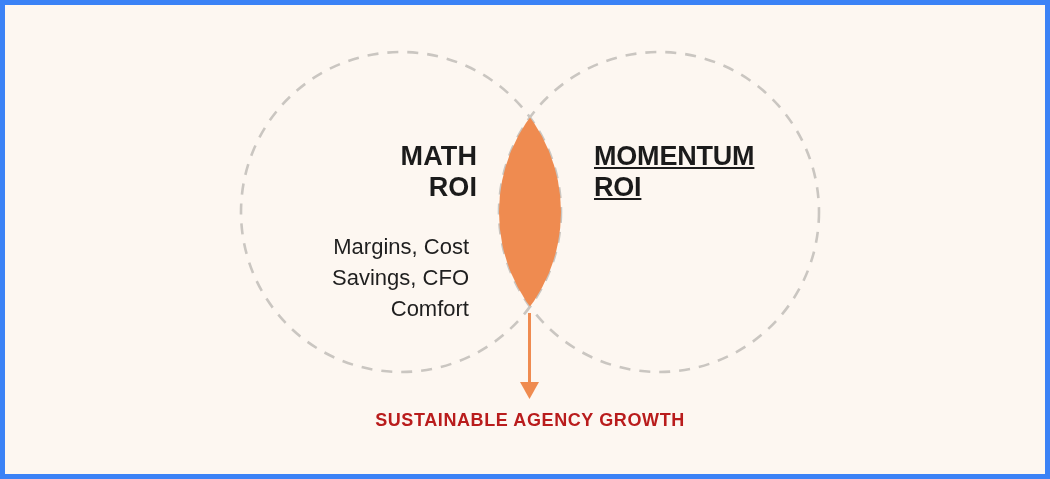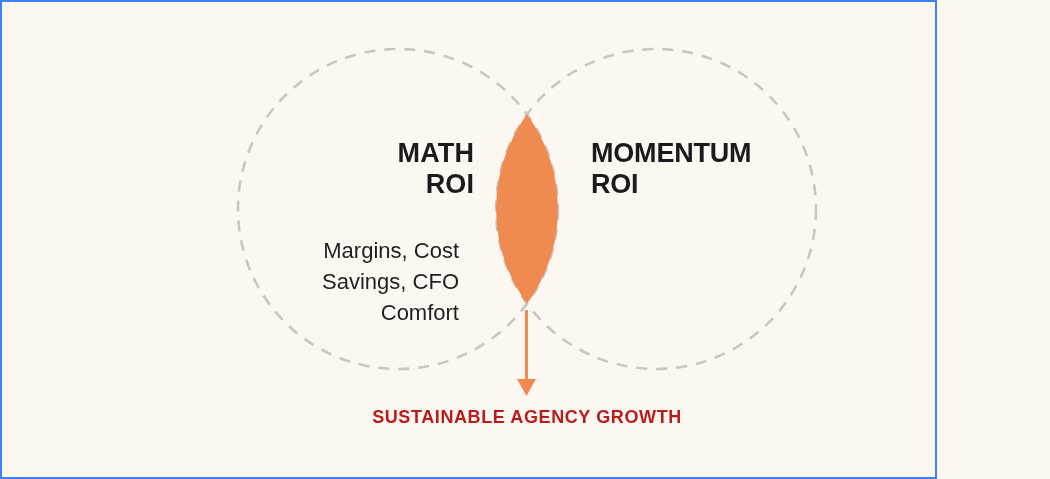--- a/index.html
+++ b/index.html
@@ -9,25 +9,25 @@
   body {
     width: 1050px;
     height: 479px;
     overflow: hidden;
     font-family: "Liberation Sans", sans-serif;
     background: #fdf7f1;
   }
 
   #diagram-canvas {
     position: relative;
-    width: 937px;
+    width: 1050px;
     height: 479px;
     box-sizing: border-box;
     background: #fdf7f1;
-    border: 2px solid #3b82f6;
+    border: 5px solid #3b82f6;
     overflow: hidden;
   }
 
   .venn-svg {
     position: absolute;
     left: 0;
     top: 0;
     width: 1050px;
     height: 479px;
     display: block;
@@ -65,27 +65,28 @@
     letter-spacing: 0.1px;
     margin: 0;
     white-space: pre-line;
   }
 
   .side-body {
     font-size: 22px;
     font-weight: normal;
     line-height: 31px;
     color: #1f1f1f;
-    margin: 15px;
+    margin: 8px;
     padding-top: 20px;
     white-space: pre-line;
   }
 
   .side-right .side-title {
     letter-spacing: -0.2px;
+    text-decoration: underline;
   }
 
   #outcome-headline {
     position: absolute;
     left: 0;
     top: 405px;
     width: 1050px;
     text-align: center;
     font-size: 18px;
     font-weight: bold;

